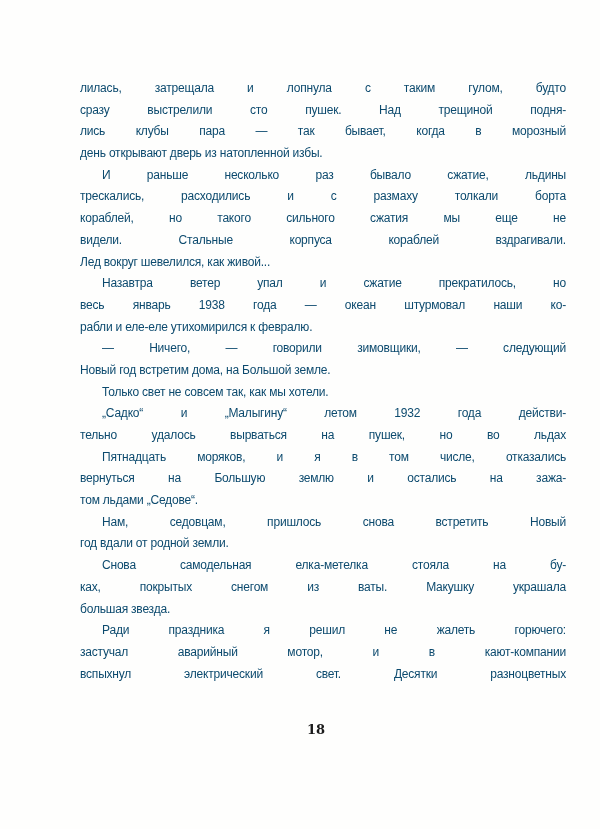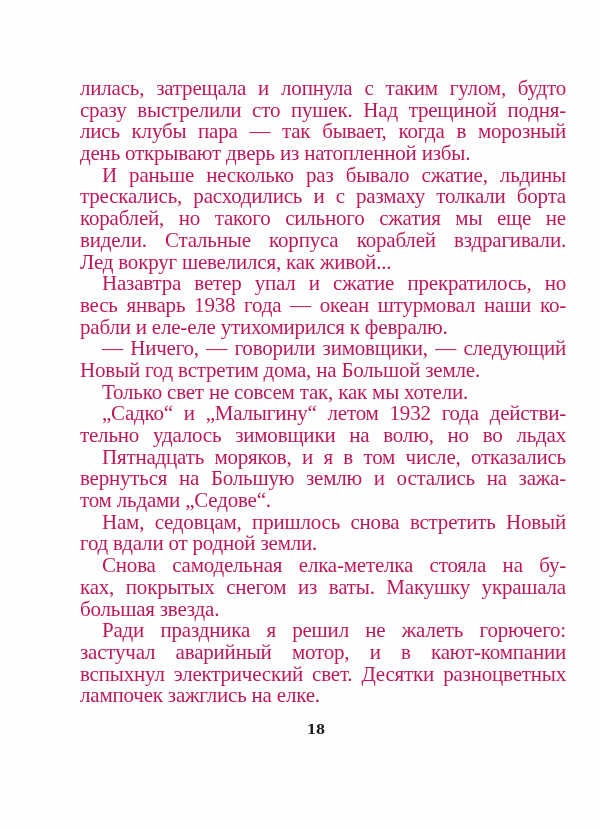--- a/index.html
+++ b/index.html
@@ -12,24 +12,24 @@
       height: 829px;
       position: relative;
       overflow: hidden;
       background: #fefefd;
     }
     .page {
       position: absolute;
       left: 80px;
       top: 78px;
       width: 486px;
-      font-family: Liberation Serif, serif;
-      font-size: 21px;
+      font-family: Liberation Sans, sans-serif;
+      font-size: 12px;
       line-height: 21.7px;
-      color: #be185d;
+      color: #0c4a6e;
     }
     .line {
       display: block;
       white-space: nowrap;
       text-align: justify;
       text-align-last: justify;
       height: 21.7px;
       letter-spacing: -0.2px;
     }
     .line.last {
@@ -63,28 +63,27 @@
   <span class="line">кораблей, но такого сильного сжатия мы еще не</span>
   <span class="line">видели. Стальные корпуса кораблей вздрагивали.</span>
   <span class="line last">Лед вокруг шевелился, как живой...</span>
   <span class="line indent">Назавтра ветер упал и сжатие прекратилось, но</span>
   <span class="line">весь январь 1938 года — океан штурмовал наши ко-</span>
   <span class="line last">рабли и еле-еле утихомирился к февралю.</span>
   <span class="line indent">— Ничего, — говорили зимовщики, — следующий</span>
   <span class="line last">Новый год встретим дома, на Большой земле.</span>
   <span class="line indent last">Только свет не совсем так, как мы хотели.</span>
   <span class="line indent">„Садко“ и „Малыгину“ летом 1932 года действи-</span>
-  <span class="line">тельно удалось зимовщики на волю, но во льдах</span>
+  <span class="line">тельно удалось вырваться на пушек, но во льдах</span>
   <span class="line indent">Пятнадцать моряков, и я в том числе, отказались</span>
   <span class="line">вернуться на Большую землю и остались на зажа-</span>
   <span class="line last">том льдами „Седове“.</span>
   <span class="line indent">Нам, седовцам, пришлось снова встретить Новый</span>
   <span class="line last">год вдали от родной земли.</span>
   <span class="line indent">Снова самодельная елка-метелка стояла на бу-</span>
   <span class="line">ках, покрытых снегом из ваты. Макушку украшала</span>
   <span class="line last">большая звезда.</span>
   <span class="line indent">Ради праздника я решил не жалеть горючего:</span>
   <span class="line">застучал аварийный мотор, и в кают-компании</span>
   <span class="line">вспыхнул электрический свет. Десятки разноцветных</span>
-  <span class="line last">лампочек зажглись на елке.</span>
 </div>
 
 <div class="page-number">18</div>
 
 </body></html>

